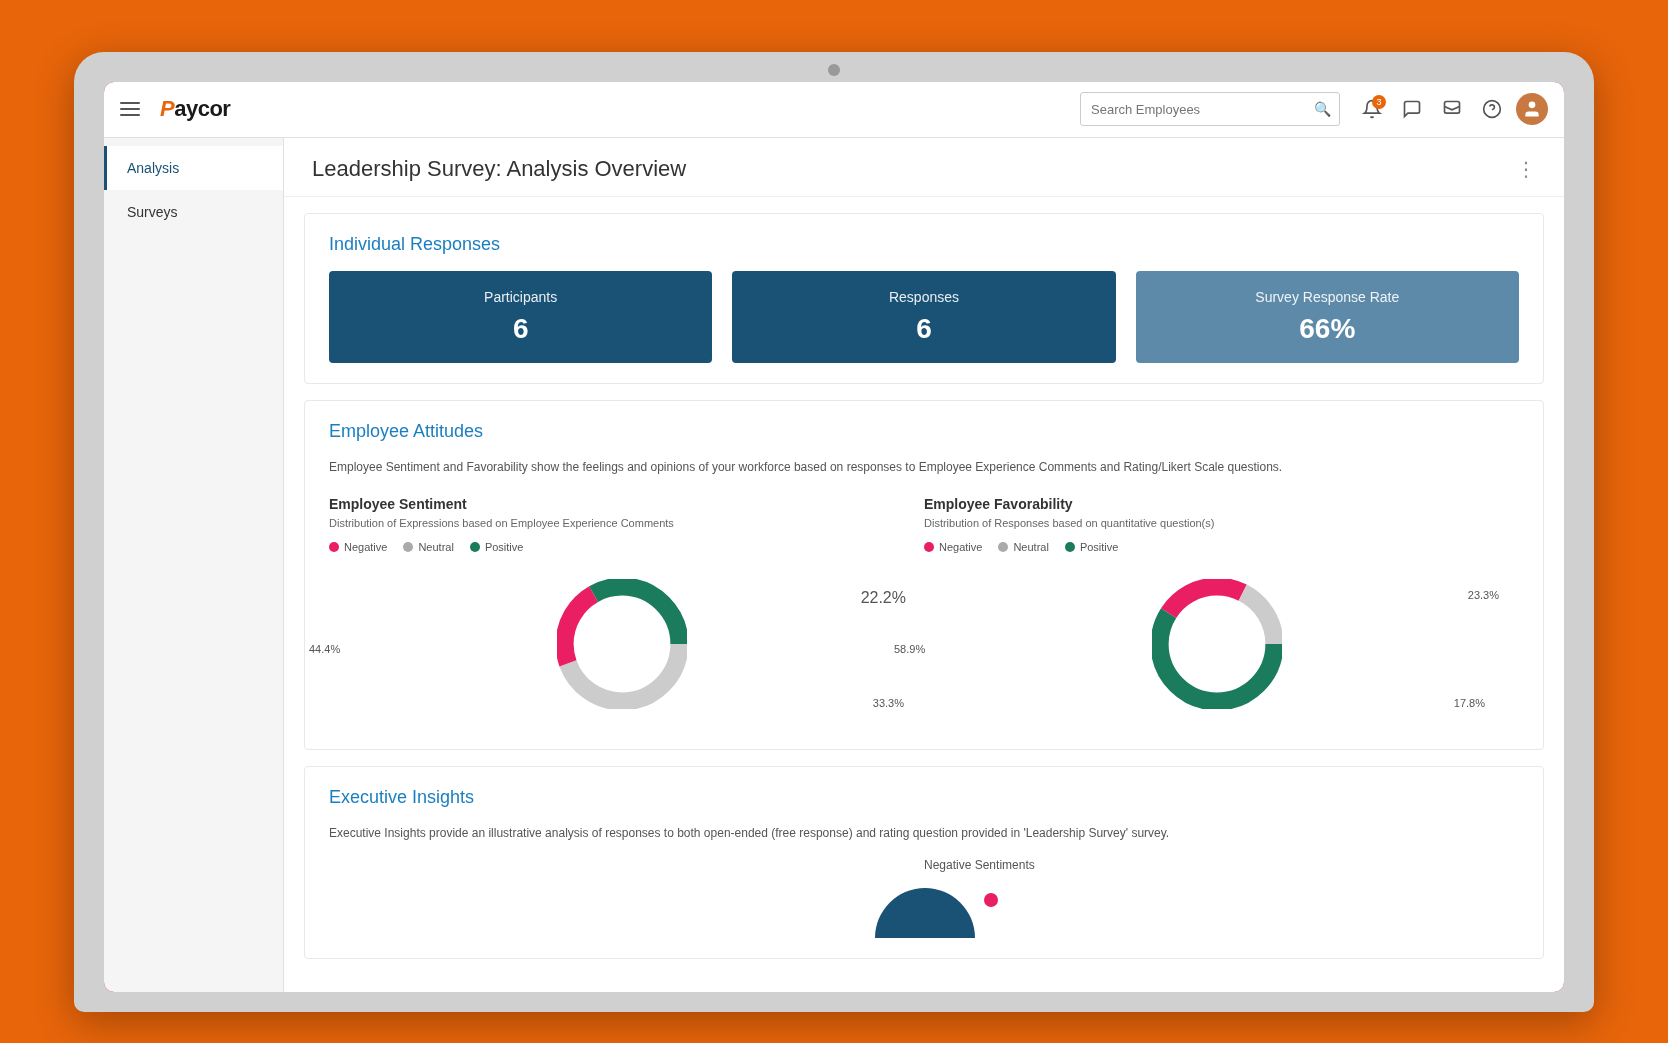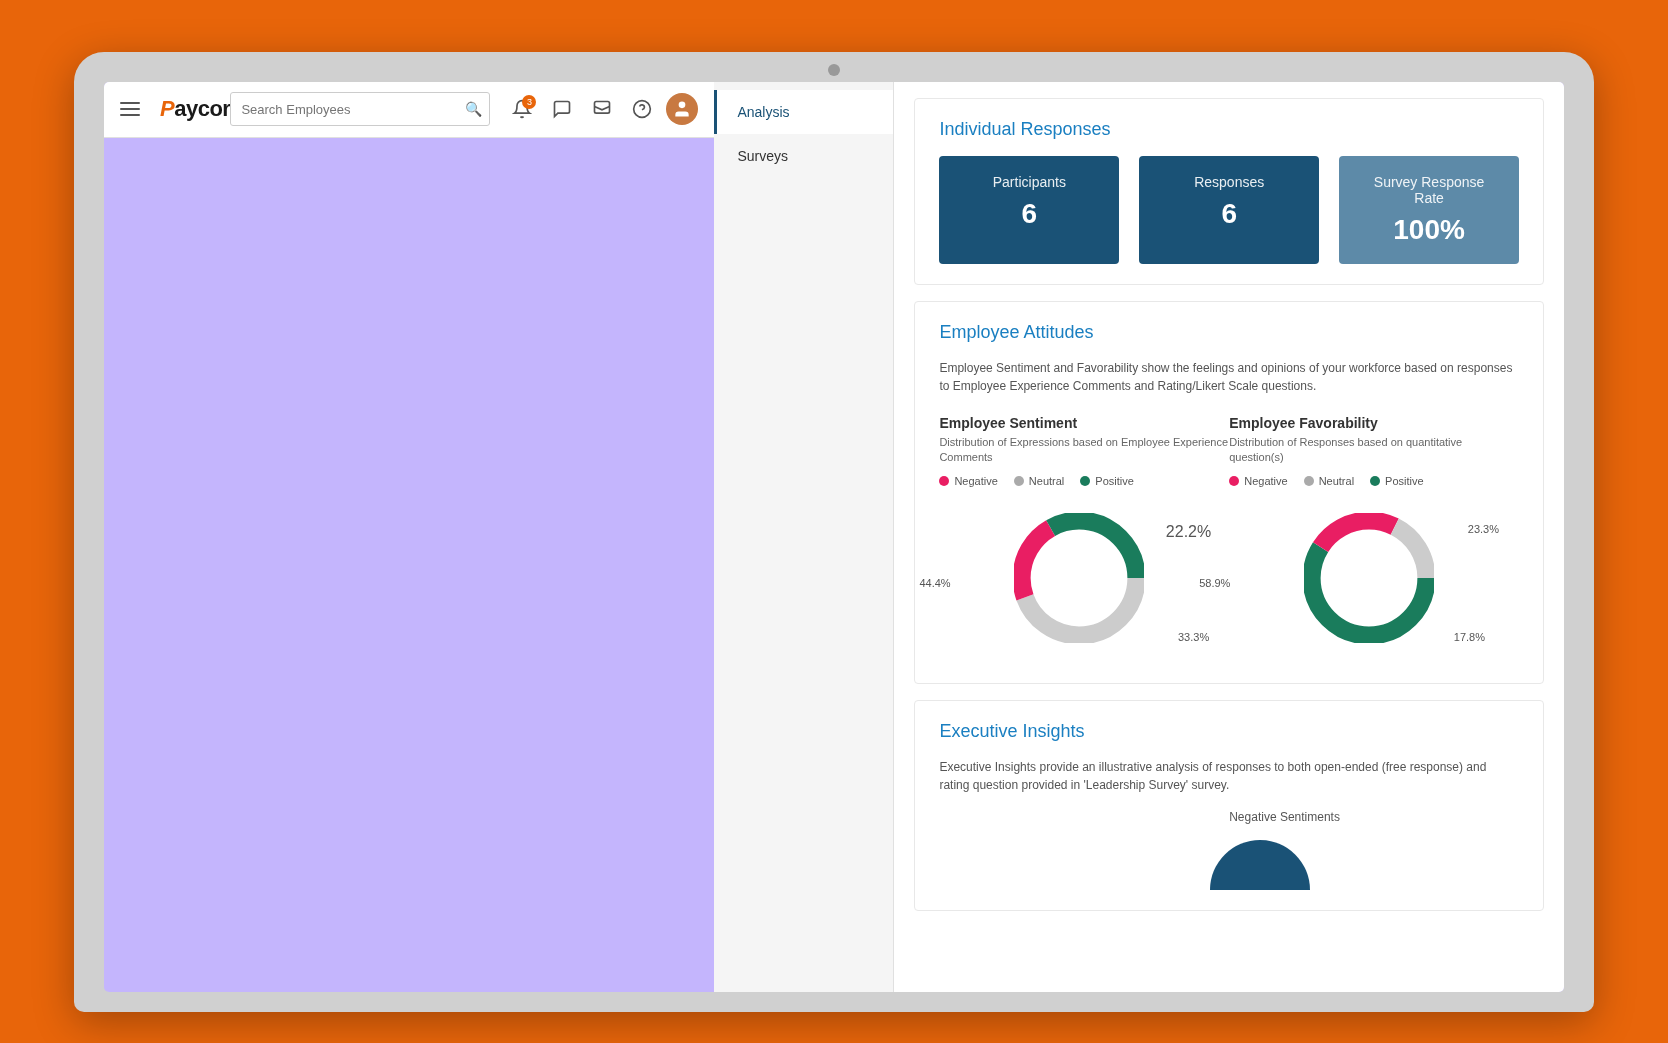--- a/index.html
+++ b/index.html
@@ -32,25 +32,25 @@
       border-radius: 50%;
       position: absolute;
       top: 12px;
       left: 50%;
       transform: translateX(-50%);
     }
 
     .screen {
       width: 100%;
       height: 100%;
-      background: #c4b5fd;
-      border-radius: 5px;
+      background: #b91c1c;
+      border-radius: 10px;
       overflow: hidden;
       display: flex;
-      flex-direction: row;
+      flex-direction: column;
     }
 
     
     .navbar {
       display: flex;
       align-items: center;
       height: 56px;
       background: #fff;
       border-bottom: 1px solid #e0e0e0;
       padding: 0 16px;
@@ -432,35 +432,39 @@
         <div class="sidebar-item active">
           <span>Analysis</span>
         </div>
         <div class="sidebar-item">
           <span>Surveys</span>
         </div>
       </aside>
 
       <main class="content-area">
 
+        <div class="content-header">
+          <h1 class="content-title">Leadership Survey: Analysis Overview</h1>
+          <span class="more-icon">⋮</span>
+        </div>
 
         <div class="section-card">
           <h2 class="section-title">Individual Responses</h2>
           <div class="stats-row">
             <div class="stat-card">
               <div class="stat-label">Participants</div>
               <div class="stat-value">6</div>
             </div>
             <div class="stat-card">
               <div class="stat-label">Responses</div>
               <div class="stat-value">6</div>
             </div>
             <div class="stat-card lighter">
               <div class="stat-label">Survey Response Rate</div>
-              <div class="stat-value">100%</div>
+              <div class="stat-value">66%</div>
             </div>
           </div>
         </div>
 
         <div class="section-card">
           <h2 class="section-title">Employee Attitudes</h2>
           <p class="ea-description">Employee Sentiment and Favorability show the feelings and opinions of your workforce based on responses to Employee Experience Comments and Rating/Likert Scale questions.</p>
 
           <div class="charts-row">
 

